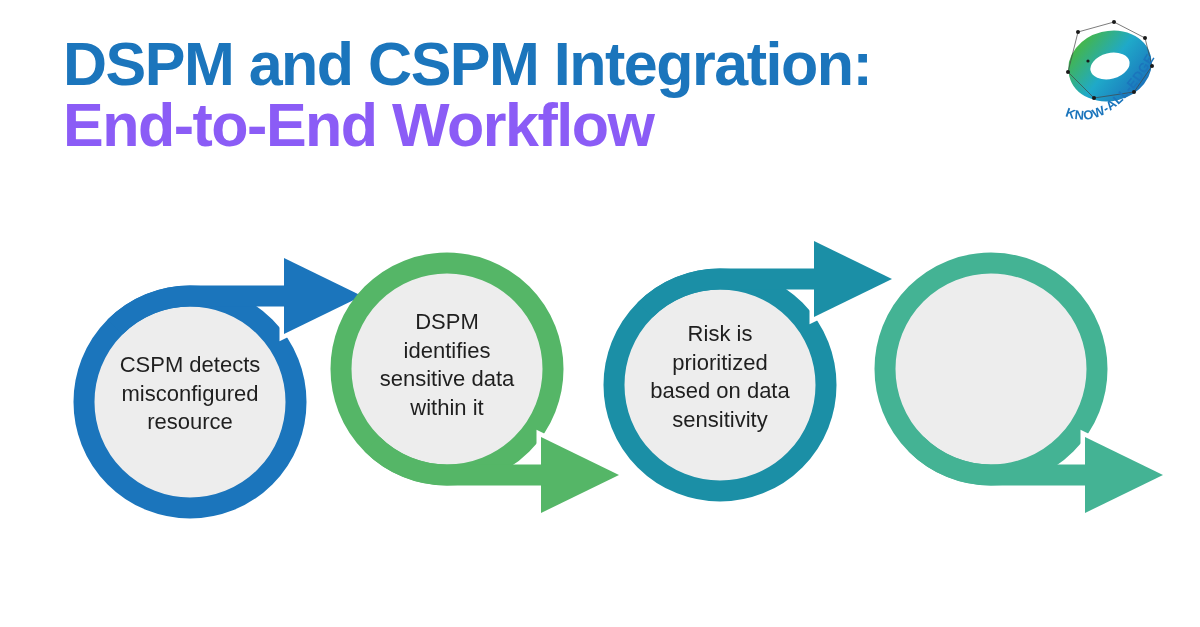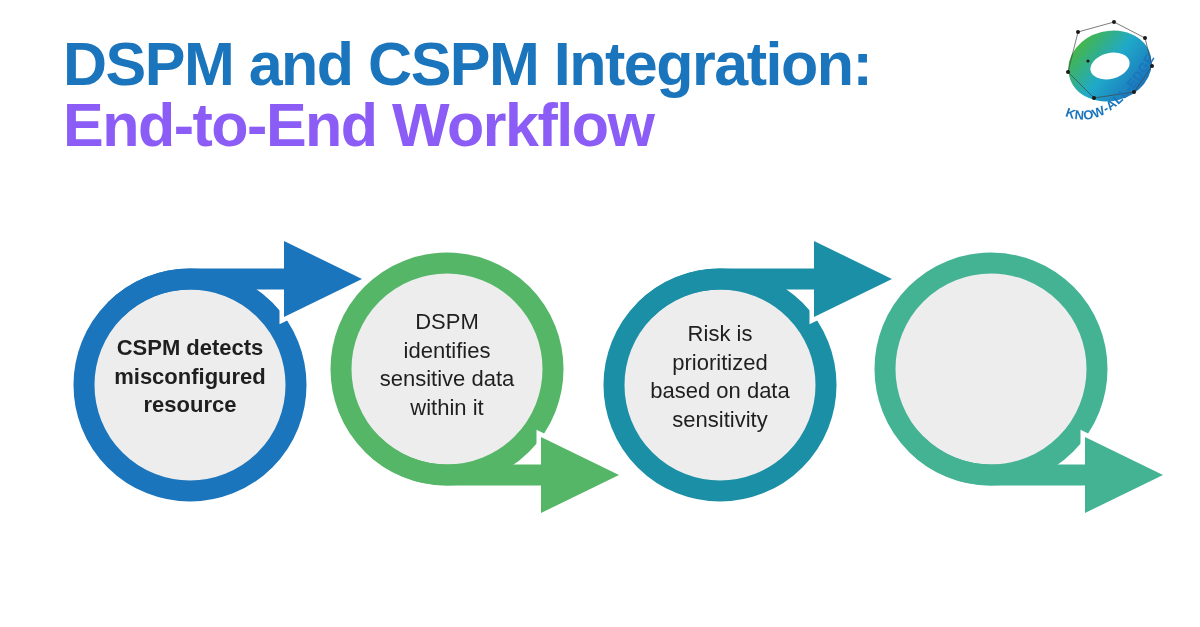--- a/index.html
+++ b/index.html
@@ -12,21 +12,21 @@
     position:absolute;left:63px;top:34px;margin:0;
     font-size:61px;line-height:61px;font-weight:bold;letter-spacing:-1.5px;
   }
   .title span{display:block;white-space:nowrap;}
   .logo{position:absolute;left:1048px;top:16px;width:140px;height:130px;}
   .logo svg{width:100%;height:100%;overflow:visible;}
 
   .steps{position:absolute;inset:0;}
   .step{position:absolute;width:360px;height:300px;}
   .step svg{position:absolute;left:0;top:0;width:360px;height:300px;overflow:visible;}
-  .step-1{left:70px;top:221px;font-weight:bold;}
+  .step-1{left:70px;top:238px;}
   .step-2{left:327px;top:233px;}
   .step-3{left:600px;top:221px;}
   .step-4{left:871px;top:233px;}
 
   .c-fill{fill:var(--fill,#EDEDED);}
   .c-ring{fill:none;stroke:var(--c);stroke-width:21;}
   .a-head{fill:var(--c);stroke:#ffffff;stroke-width:9;paint-order:stroke fill;}
   .a-tail{fill:none;stroke:var(--c);stroke-width:21;}
 
   .label{

